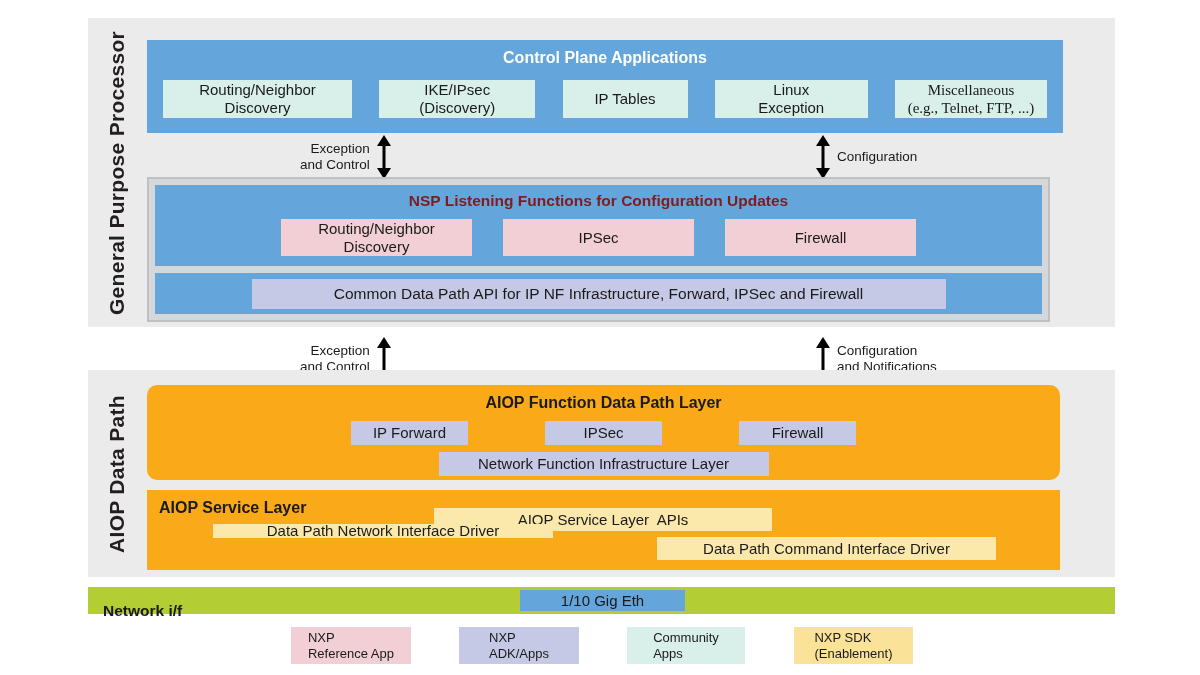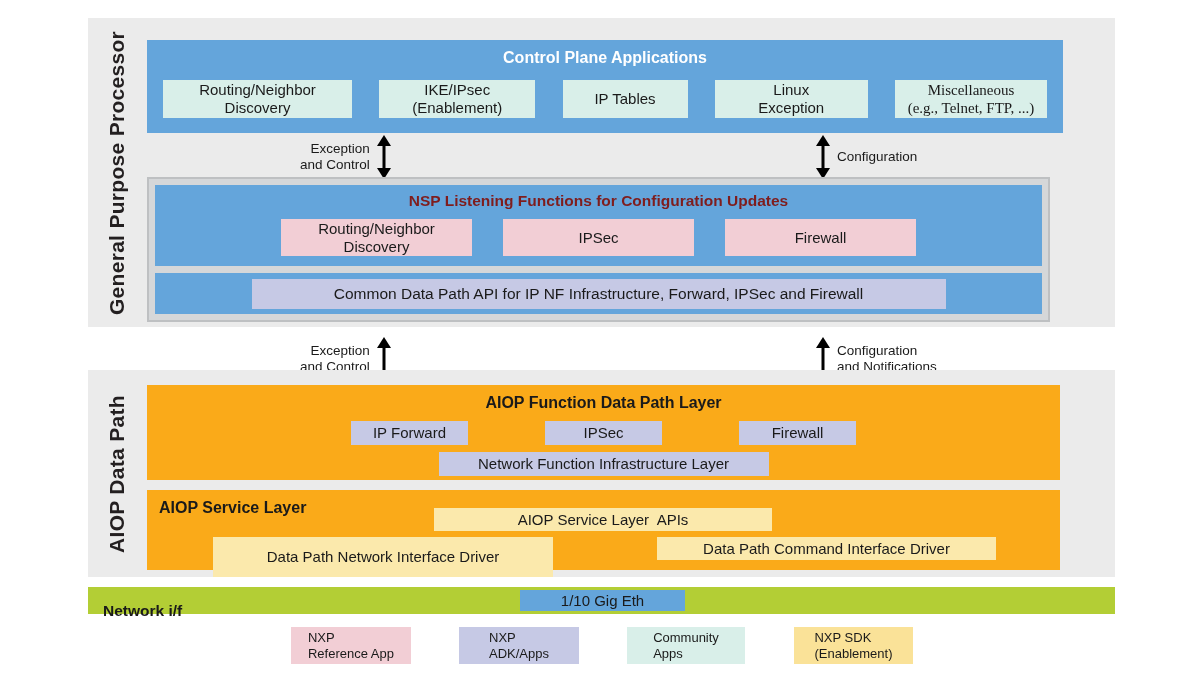--- a/index.html
+++ b/index.html
@@ -47,32 +47,32 @@
     display:flex; flex-direction:column; gap:7px; }
   .nsp-top { background:#64A5DB; flex:1; }
   .nsp-title { text-align:center; font-weight:bold; font-size:15.5px; color:#7f1d1d; padding-top:7px; }
   .pink-row { display:flex; justify-content:center; gap:31px; margin-top:9px; }
   .pink { background:#F2CED5; width:191px; height:37px; }
   .nsp-bottom { background:#64A5DB; height:41px; display:flex; align-items:center; justify-content:center; }
   .common-api { background:#C6C9E5; width:694px; height:30px; font-size:15.5px; }
 
   
   .orangebox { position:absolute; background:#FAAA19; box-sizing:border-box; }
-  .fn-box { left:59px; top:15px; width:913px; height:95px; }
+  .fn-box { left:59px; top:15px; width:913px; height:95px;border-radius:10px; }
   .box-title-dark { text-align:center; font-weight:bold; font-size:16px; color:#1a1a1a; padding-top:9px; }
   .module-row { display:flex; justify-content:center; gap:77px; margin-top:9px; }
   .lav { background:#C6C9E5; }
   .module { width:117px; height:24px; }
   .infra-row { display:flex; justify-content:center; margin-top:7px; }
   .infra { width:330px; height:24px; }
   .svc-box { left:59px; top:120px; width:913px; height:80px; }
   .svc-title { position:absolute; left:12px; top:9px; font-weight:bold; font-size:16px; color:#1a1a1a; }
   .cream { background:#FBE9AC; position:absolute; }
   .apis { left:287px; top:18px; width:338px; height:23px; }
-  .drv-net { left:66px; top:47px; width:340px; height:40px; }
+  .drv-net { left:66px; top:34px; width:340px; height:14px; }
   .drv-cmd { left:510px; top:47px; width:339px; height:23px; }
 
   
   .netbar { position:absolute; left:88px; top:587px; width:1027px; height:27px;
     background:#B3CE35; display:flex; align-items:center; }
   .net-label { font-weight:bold; font-size:15.5px; color:#1a1a1a; padding-left:15px;margin-top:21px; }
   .eth { position:absolute; left:432px; top:3px; width:165px; height:21px; background:#64A5DB; }
 
   
   .legend-item { position:absolute; top:627px; height:37px; width:120px;
@@ -92,21 +92,21 @@
     <div class="vlabel">
       <span>General Purpose Processor</span>
     </div>
 
     <div class="bluebox cp-box">
       <div class="box-title-white">Control Plane Applications</div>
       <div class="apps-row">
         <div class="chip app app-0 pre">Routing/Neighbor
 Discovery</div>
         <div class="chip app app-1 pre">IKE/IPsec
-(Enablement)</div>
+(Discovery)</div>
         <div class="chip app app-2 pre">IP Tables</div>
         <div class="chip app app-3 pre">Linux
 Exception</div>
         <div class="chip app app-4 pre">Miscellaneous
 (e.g., Telnet, FTP, ...)</div>
       </div>
     </div>
 
     <div class="arrow-group" style="left:212px; top:117px;">
       <div class="arrow-label alabel-right pre">Exception

